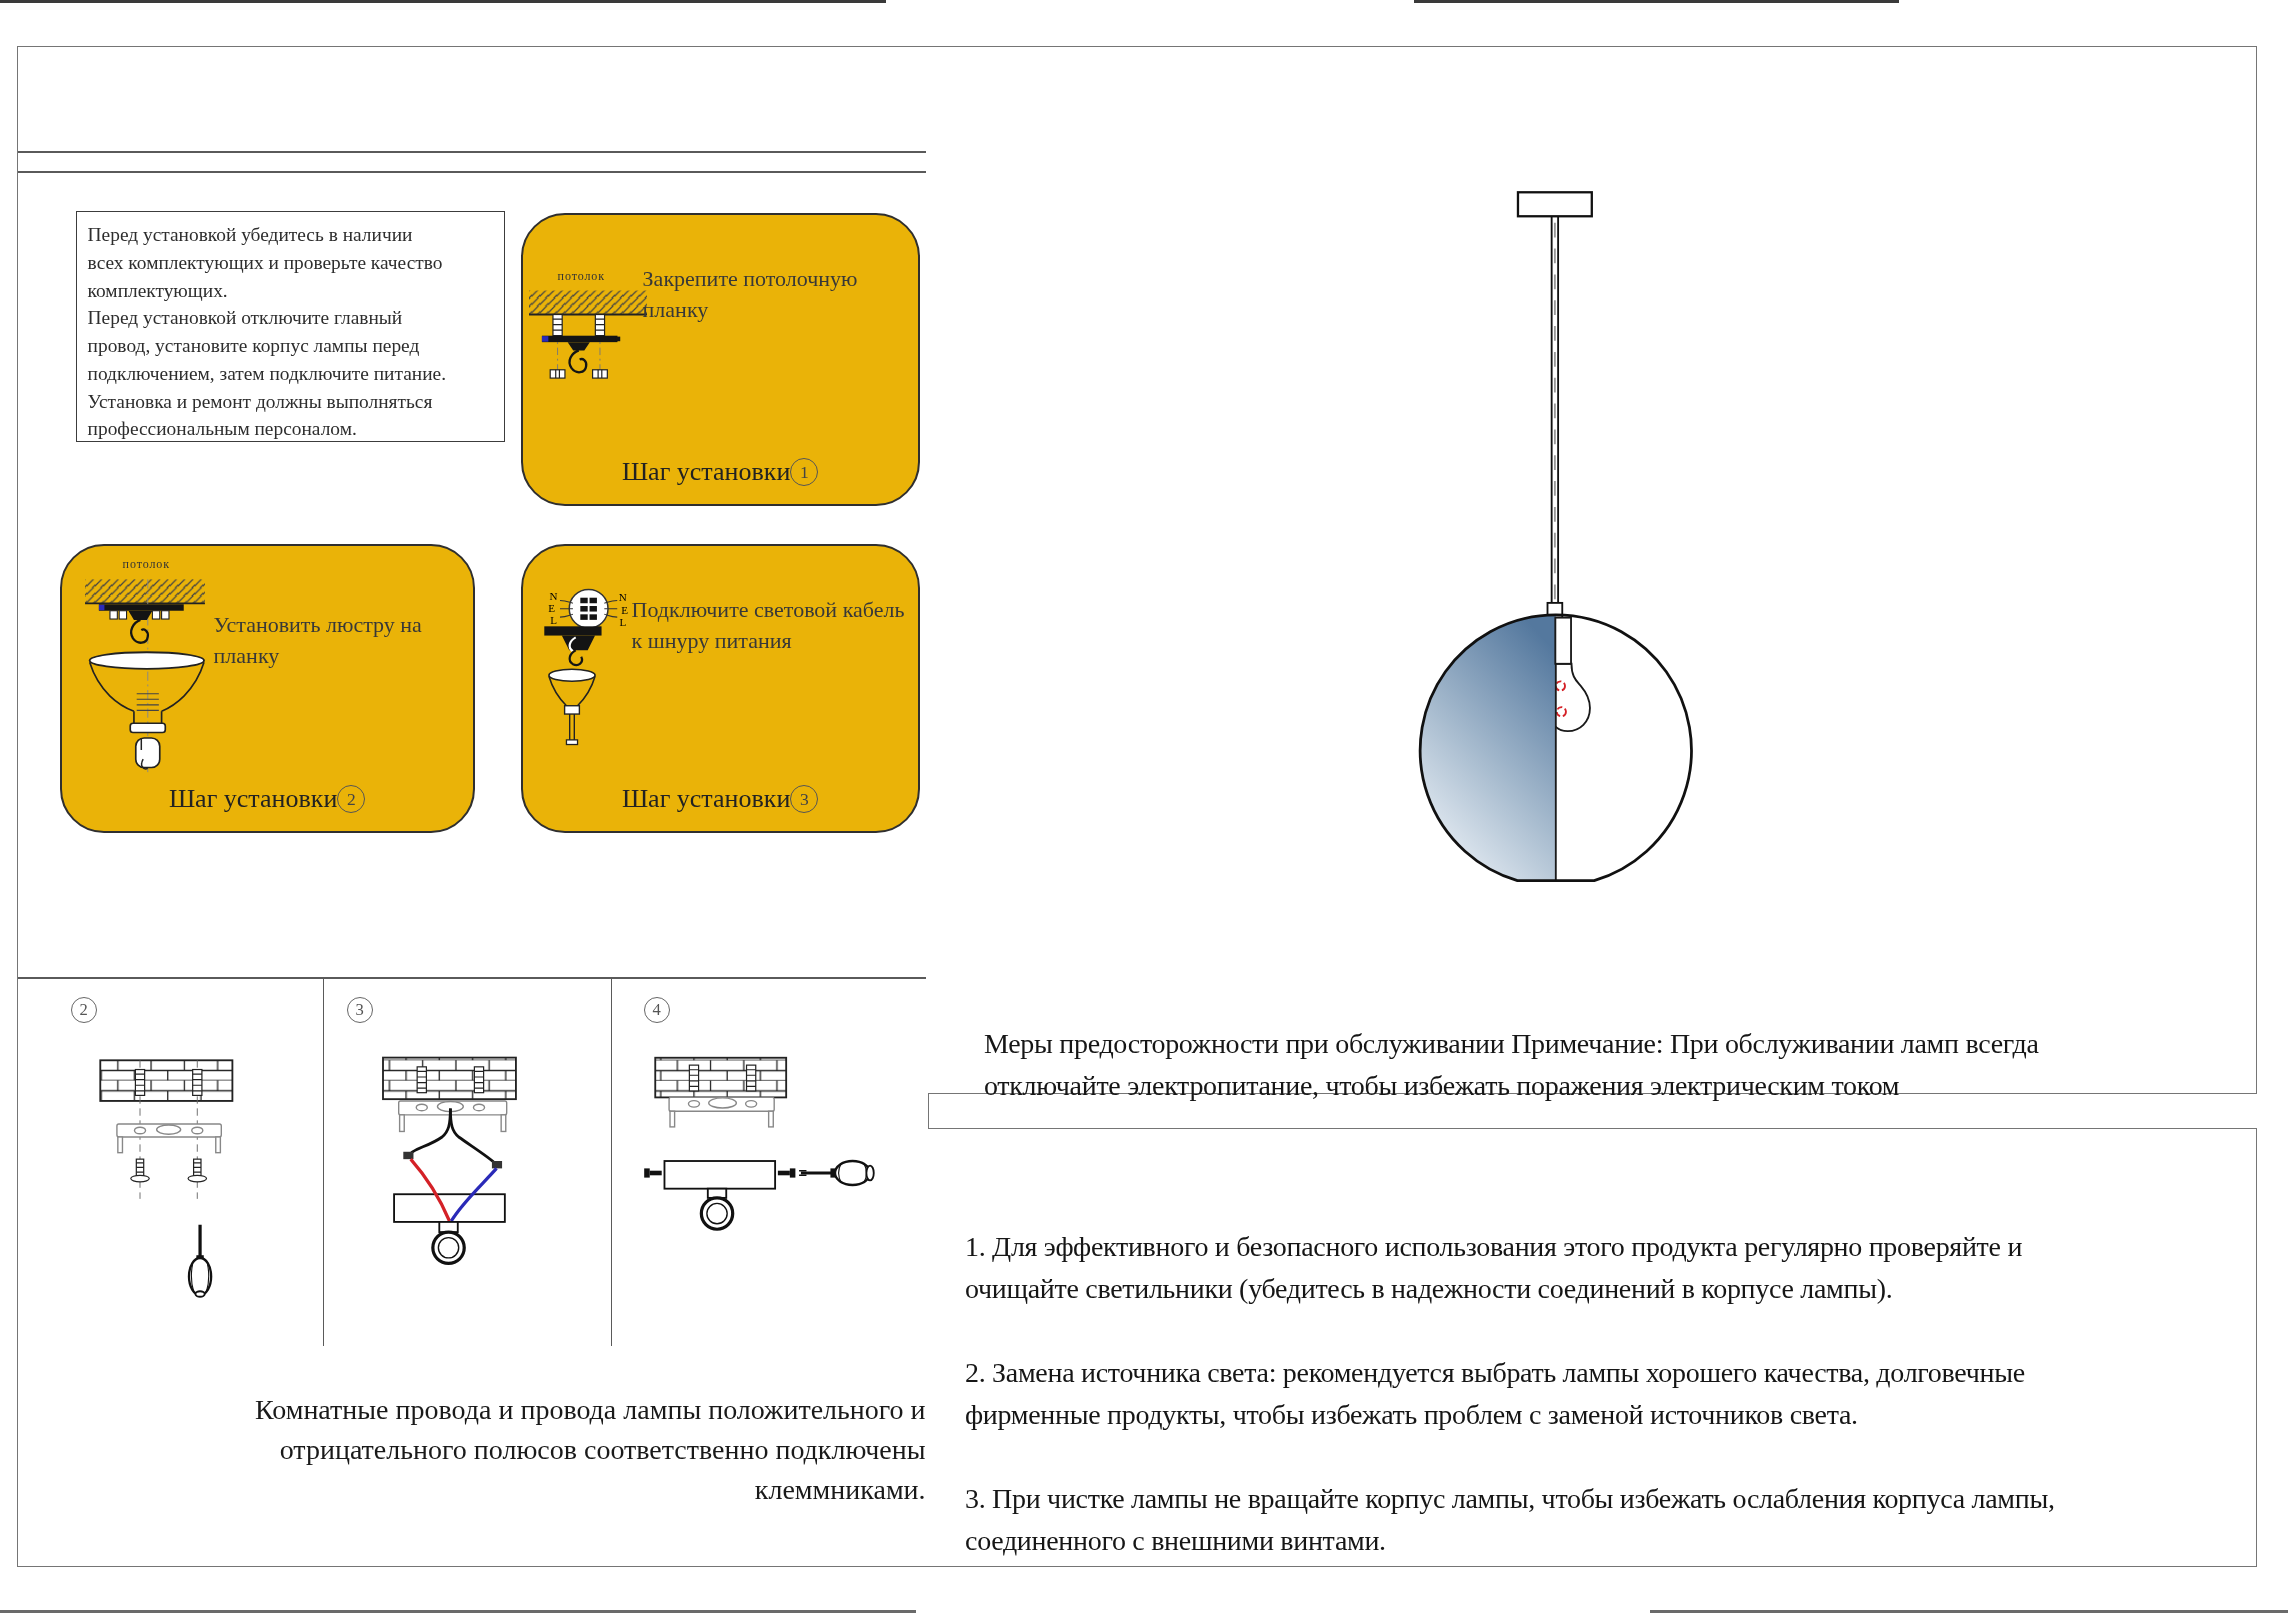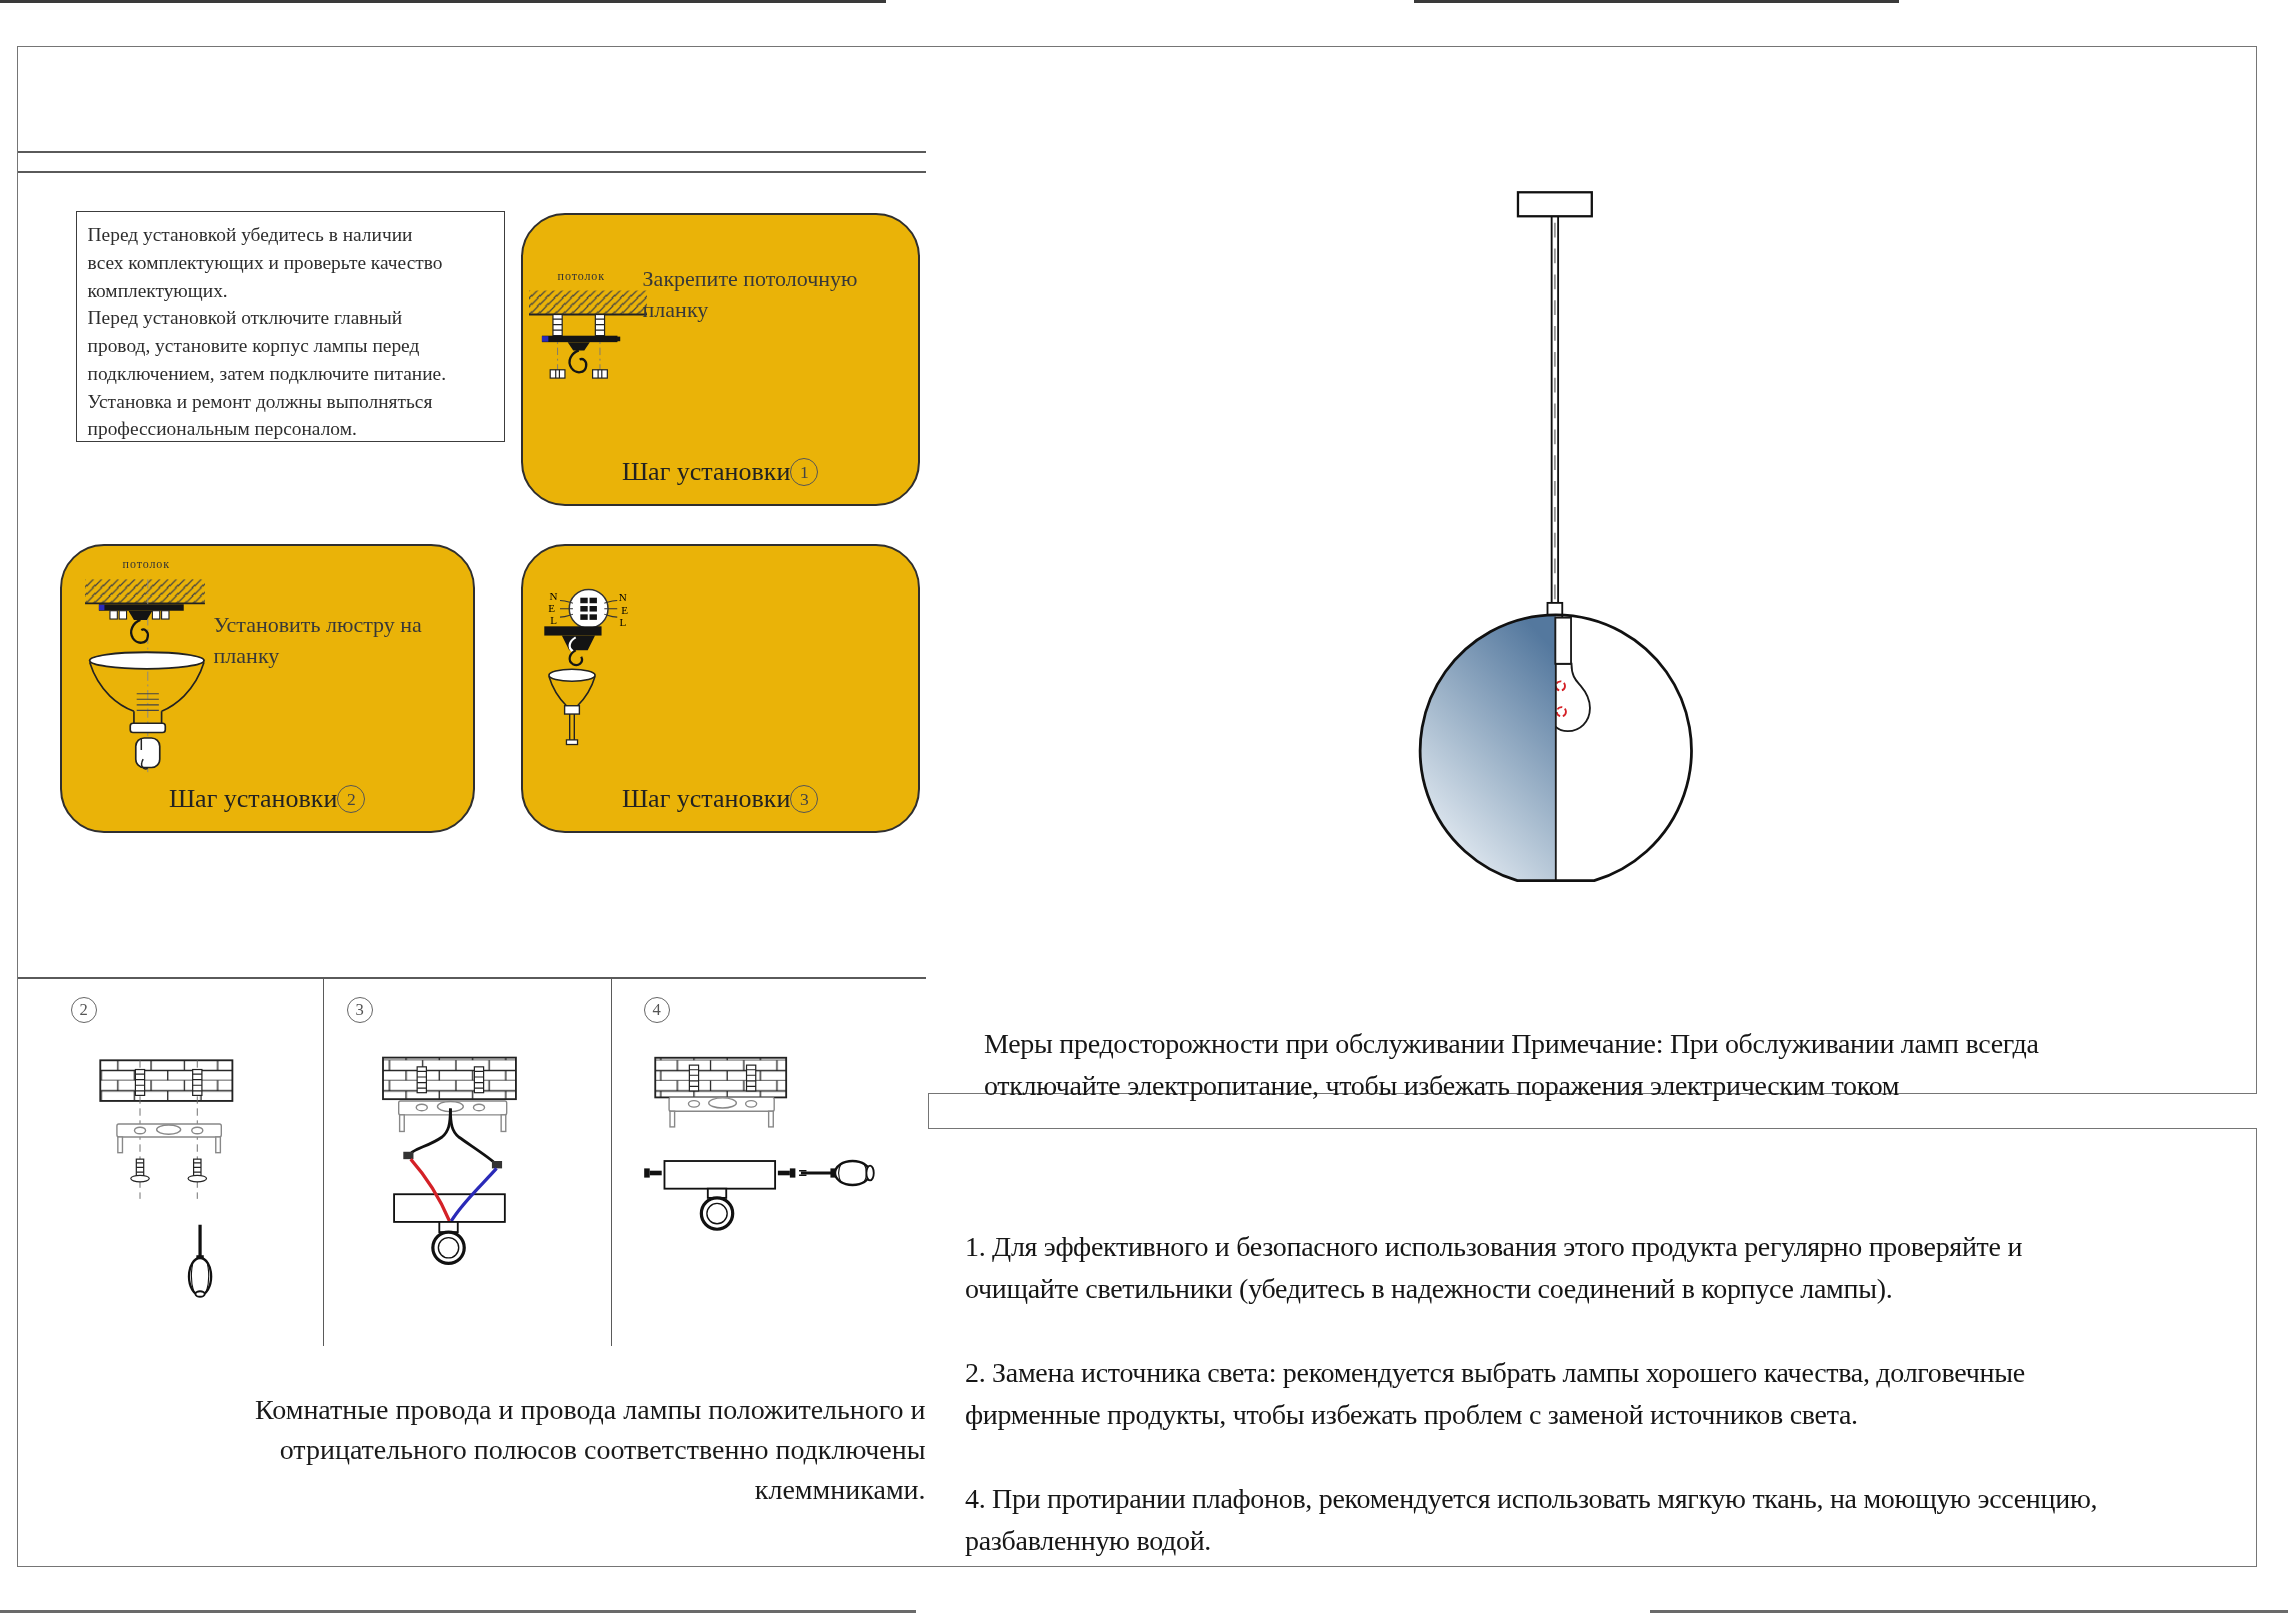--- a/index.html
+++ b/index.html
@@ -182,20 +182,22 @@
         <rect x="23" y="87" width="62" height="10" fill="#141414"></rect>
         <path d="M42,97 L78,97 L70,113 L50,113 Z" fill="#141414"></path>
         <path d="M57,99 C50,103 48,110 54,114" stroke="#fff" stroke-width="2.4" fill="none"></path>
         <path d="M57,113 C50,117 48,124 54,128 C60,131 66,126 63,120" stroke="#141414" stroke-width="2.4" fill="none"></path>
         <ellipse cx="53" cy="140" rx="25" ry="6.5" fill="#fff" stroke="#222" stroke-width="1.8"></ellipse>
         <path d="M28,141 C33,158 42,168 47,173 M78,141 C73,158 64,168 59,173" stroke="#222" stroke-width="1.7" fill="none"></path>
         <rect x="45" y="173" width="16" height="9" fill="#fff" stroke="#222" stroke-width="1.5"></rect>
         <path d="M50.5,182 V212 M55.5,182 V212" stroke="#222" stroke-width="1.5"></path>
         <rect x="47" y="210" width="12" height="5" fill="#fff" stroke="#222" stroke-width="1.4"></rect>
       </svg>
+      <div class="instr" style="left:109px;top:48px;">Подключите световой кабель
+к шнуру питания</div>
       <div class="step-caption">
         <span>Шаг установки</span>
         <span class="circnum">3</span>
       </div>
     </div>
 
     <div class="hline" style="left:0;top:930px;width:908px;"></div>
     <div class="vline" style="left:305px;top:930px;height:369px;width:1.4px;"></div>
     <div class="vline" style="left:593px;top:930px;height:369px;width:1.4px;"></div>
 
@@ -326,20 +328,22 @@
     <div class="safety-note" style="left:37px;top:976px;margin-left:19px;">Меры предосторожности при обслуживании Примечание: При обслуживании ламп всегда
 отключайте электропитание, чтобы избежать поражения электрическим током</div>
   </div>
 
   <div class="page" style="left:928px;top:1128px;width:1329px;height:439px;border-left:none;">
     <div class="maintenance" style="left:37px;top:55px;">
       <div>1. Для эффективного и безопасного использования этого продукта регулярно проверяйте и
 очищайте светильники (убедитесь в надежности соединений в корпусе лампы).</div>
       <div>2. Замена источника света: рекомендуется выбрать лампы хорошего качества, долговечные
 фирменные продукты, чтобы избежать проблем с заменой источников света.</div>
+      <div>3. При чистке лампы не вращайте корпус лампы, чтобы избежать ослабления корпуса лампы,
+соединенного с внешними винтами.</div>
       <div>4. При протирании плафонов, рекомендуется использовать мягкую ткань, на моющую эссенцию,
 разбавленную водой.</div>
       
     </div>
   </div>
 
 </div>
 
 
 </body></html>

